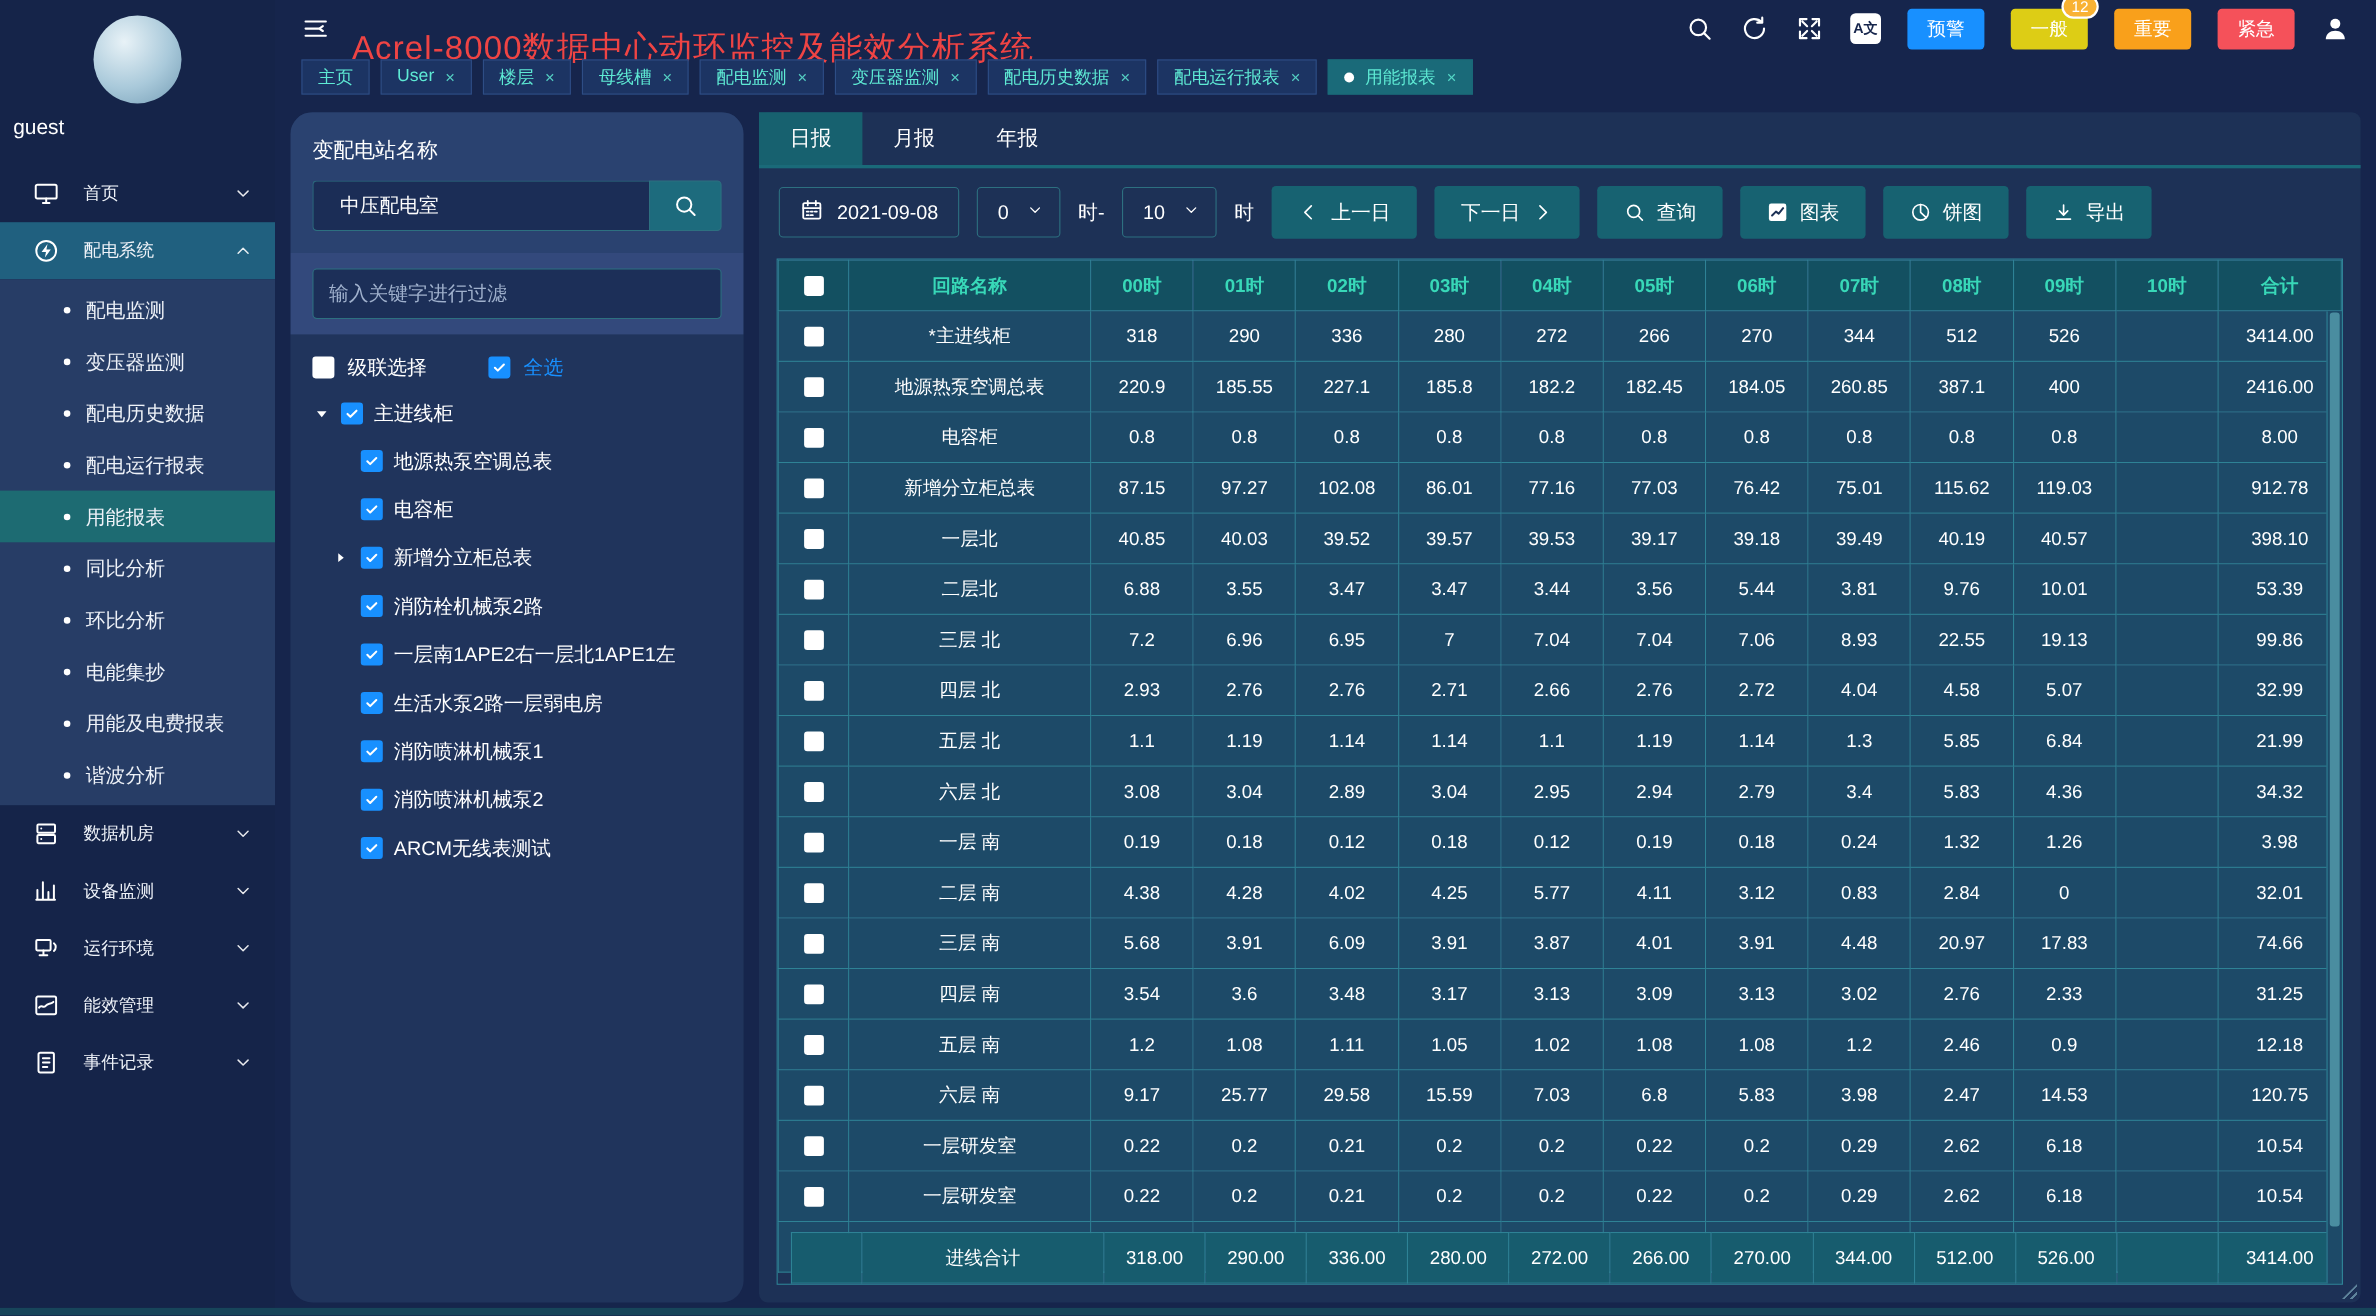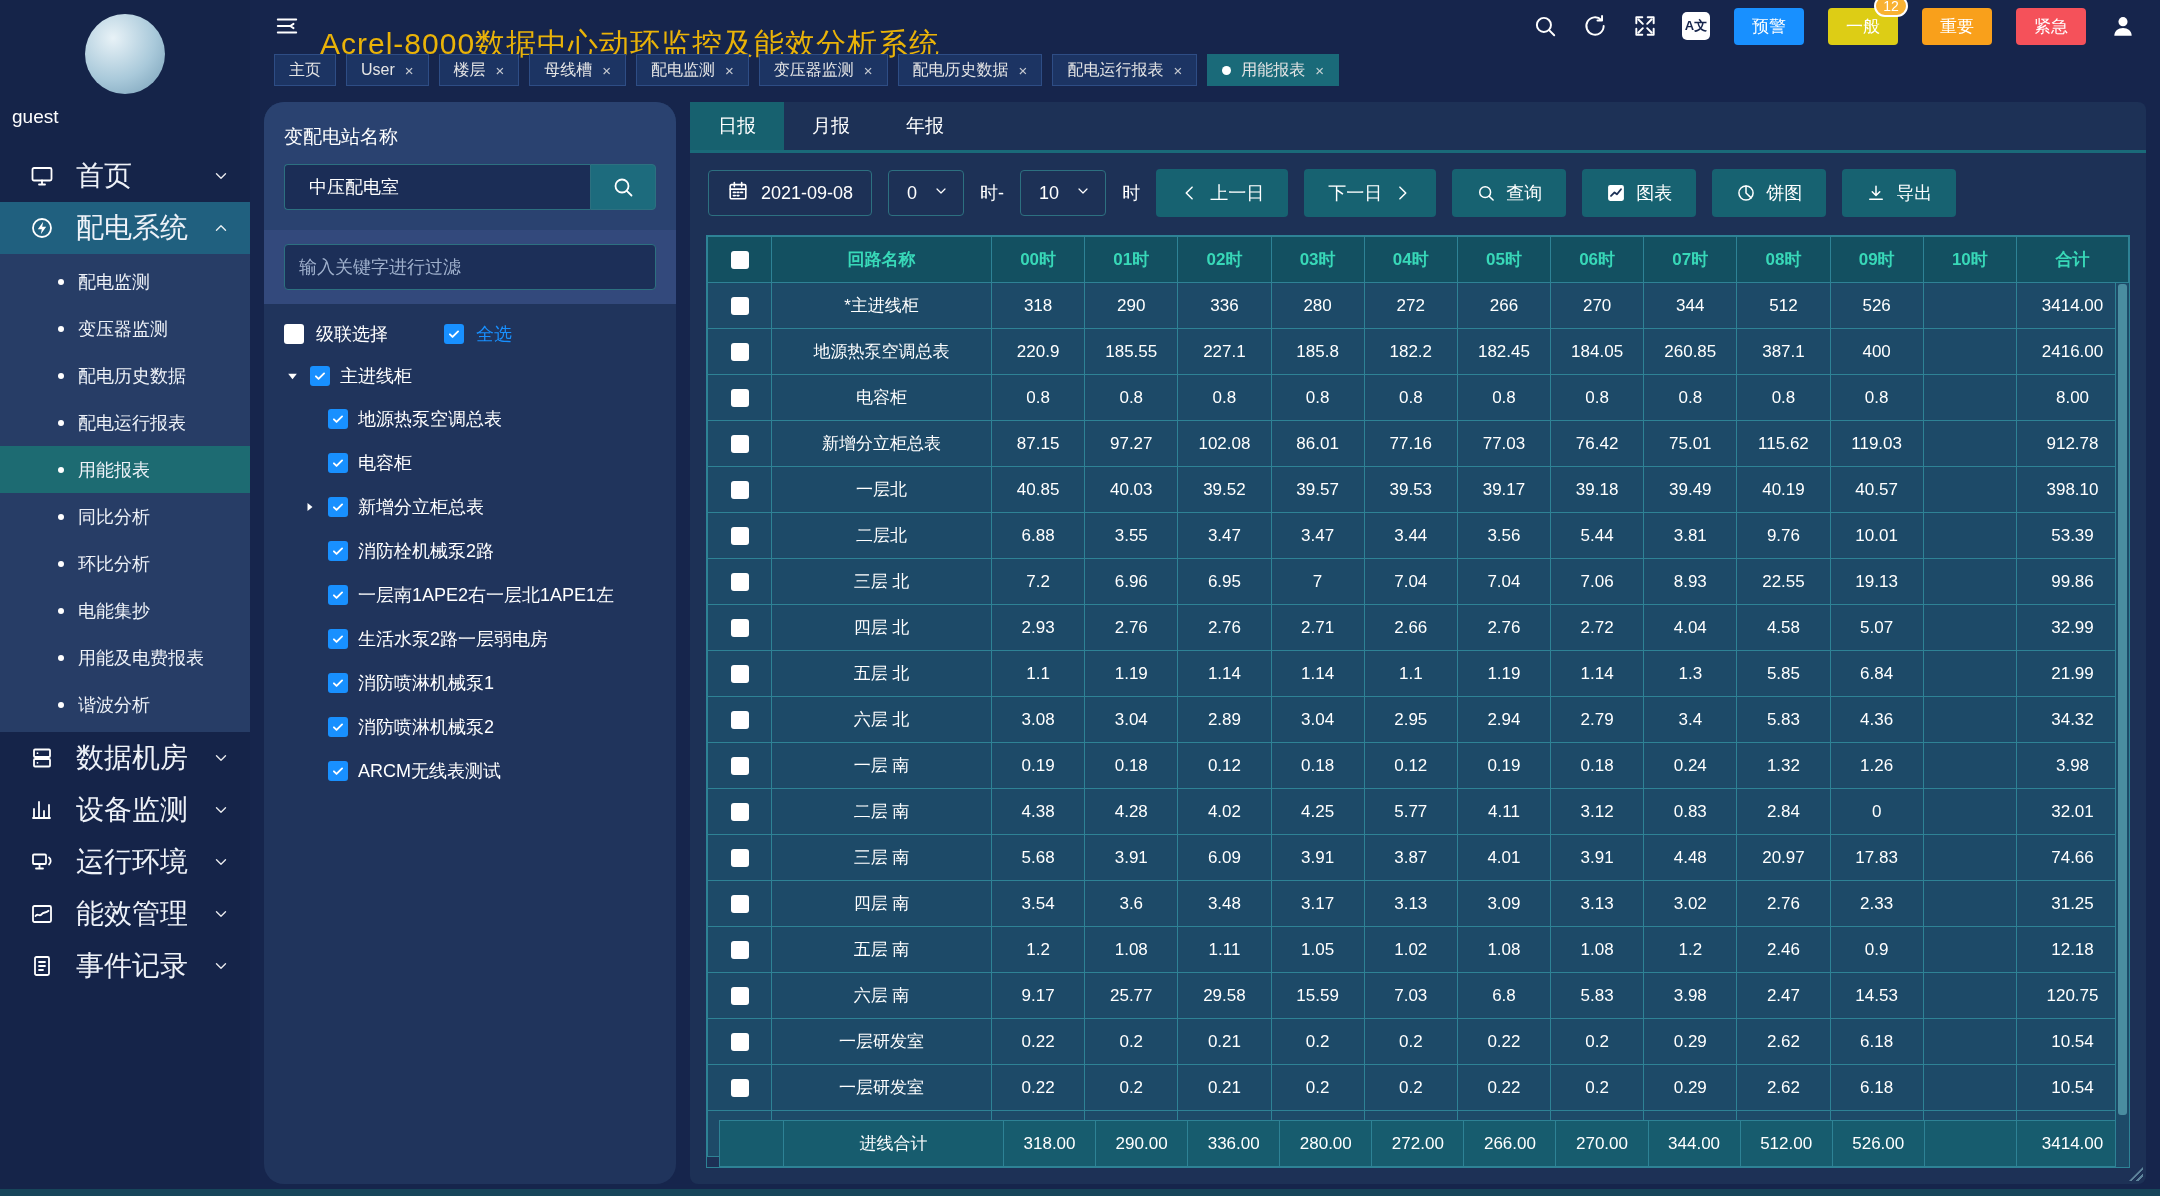--- a/index.html
+++ b/index.html
@@ -7,43 +7,43 @@
   body { background:#16254c; font-family:"Liberation Sans","DejaVu Sans",sans-serif; color:#fff; }
   .app { display:flex; width:100%; height:100%; position:relative; }
 
   
   .sidebar { width:250px; background:#152449; flex:none; display:flex; flex-direction:column; overflow:hidden; }
   .avatar-wrap { padding:14px 12px 8px; }
   .avatar { width:80px; height:80px; border-radius:50%; margin:0 auto; cursor:pointer;
             background:radial-gradient(circle at 35% 30%, #e8f2f7, #a9c9da 55%, #7fa6bd 90%); }
   .username { color:#fff; font-size:19px; margin-top:12px; }
   .menu { flex:1; margin-top:14px; }
-  .menu-item { height:52px; display:flex; align-items:center; padding:0 20px 0 30px; font-size:28px; color:#eef2f8; cursor:pointer; }
+  .menu-item { height:52px; display:flex; align-items:center; padding:0 20px 0 30px; font-size:16px; color:#eef2f8; cursor:pointer; }
   .menu-item.active { background:#20607f; }
   .mi-icon { width:28px; display:flex; margin-right:18px; }
   .mi-chev { margin-left:auto; opacity:.9; display:flex; }
   .submenu { background:#273d66; padding:4px 0; }
   .submenu-item { height:47px; display:flex; align-items:center; padding-left:58px; font-size:18px; color:#eef2f8; cursor:pointer; }
   .submenu-item.active { background:#1d6b72; }
   .submenu-item .dot { width:6px; height:6px; border-radius:50%; background:#fff; margin-right:14px; flex:none; }
 
   
   .right { flex:1; display:flex; flex-direction:column; min-width:0; }
   .topbar { height:52px; display:flex; align-items:center; padding:0 24px; }
   .hamburger { display:flex; cursor:pointer; margin-right:20px; }
-  .page-title { color:#eab308; font-size:30px; font-weight:500; letter-spacing:1px; white-space:nowrap;margin-top:36px; }
+  .page-title { color:#ef4444; font-size:30px; font-weight:500; letter-spacing:1px; white-space:nowrap;margin-top:36px; }
   .top-actions { margin-left:auto; display:flex; align-items:center; gap:24px; }
   .icon-btn { display:flex; cursor:pointer; }
   .translate-box { width:28px; height:28px; background:#fff; border-radius:5px; color:#16254c; font-size:13px; font-weight:bold; display:flex; align-items:center; justify-content:center; cursor:pointer; }
   .alert-btn { position:relative; border:none; border-radius:4px; color:#fff; font-size:17px; padding:7px 18px; cursor:pointer; }
   .badge { position:absolute; top:-13px; right:-10px; background:#f9b232; border:2px solid #fff; border-radius:12px; min-width:34px; padding:1px 6px; font-size:14px; color:#fff; text-align:center; }
 
   
   .tabstrip { height:42px; display:flex; align-items:flex-start; gap:10px; padding:2px 24px 0; }
-  .tab { background:#1c3463; border:1px solid #2e4d85; color:#e5e5e5; font-size:16px; height:32px; padding:0 14px; display:flex; align-items:center; gap:10px; cursor:pointer; white-space:nowrap; }
+  .tab { background:#1c3463; border:1px solid #2e4d85; color:#5eead4; font-size:16px; height:32px; padding:0 14px; display:flex; align-items:center; gap:10px; cursor:pointer; white-space:nowrap; }
   .tab.active { background:#1a6a79; border-color:#1a6a79; }
   .tab-dot { width:9px; height:9px; border-radius:50%; background:#fff; }
   .tab-close { font-size:15px; opacity:.85; cursor:pointer; }
 
   
   .content { flex:1; display:flex; gap:14px; padding:8px 14px 12px; min-height:0; }
 
   
   .panel-left { width:412px; flex:none; background:#20345c; border-radius:20px; display:flex; flex-direction:column; overflow:hidden; }
   .station-block { background:#2a4270; padding:22px 20px 20px; }

